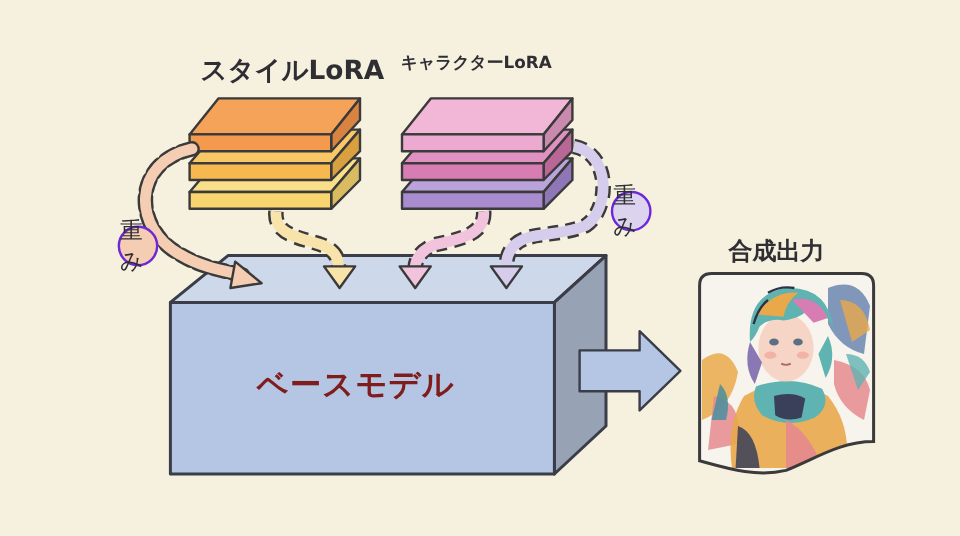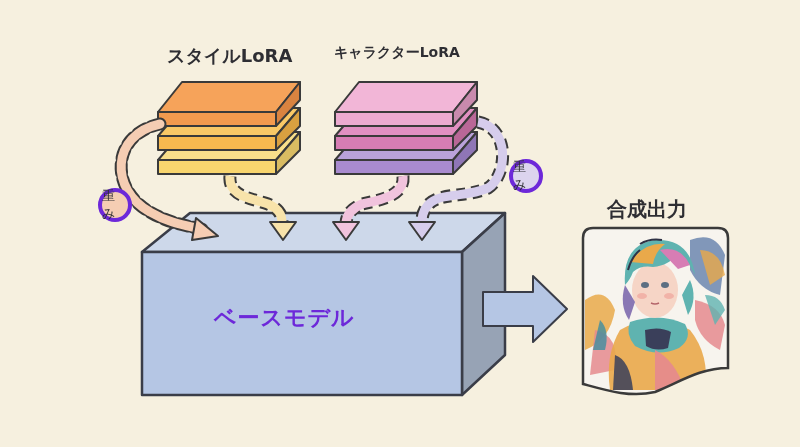--- a/index.html
+++ b/index.html
@@ -1,26 +1,26 @@
 <!DOCTYPE html>
 <html><head>
 <meta charset="utf-8">
 <style>
   html, body { margin:0; padding:0; }
   body { width:800px; height:447px; background:#f6f0df; overflow:hidden; position:relative;
          font-family:"DejaVu Sans", "Liberation Sans", sans-serif; }
   #stage { position:absolute; left:0; top:0; width:800px; height:447px; }
   .label { position:absolute; font-weight:bold; color:#2e2e33; white-space:nowrap; }
-  .lbl-style { left:167px; top:44px; font-size:18px;text-align:center; }
+  .lbl-style { left:167px; top:44px; font-size:22px;text-align:center; }
   .lbl-char { left:334px; top:44px; font-size:14px; }
   .lbl-output { left:607px; top:196px; font-size:20px; }
-  .lbl-base { left:214px; top:303px; font-size:22px; color:#6d28d9; letter-spacing:1px; }
+  .lbl-base { left:214px; top:303px; font-size:26px; color:#7f1d1d; letter-spacing:1px; }
   .weight-badge { position:absolute; width:34px; height:34px; border-radius:50%;
-    border:4px solid #6d28d9; display:flex; align-items:center; justify-content:center;
-    font-size:13px; color:#2e2e33; box-sizing:border-box; }
+    border:2px solid #6d28d9; display:flex; align-items:center; justify-content:center;
+    font-size:19px; color:#2e2e33; box-sizing:border-box; }
   .wb-left { left:98px; top:188px; background:#f5cdb3; }
   .wb-right { left:509px; top:159px; background:#dcd4ee; }
 </style>
 </head>
 <body>
 
 <svg id="stage" width="800" height="447" viewBox="0 0 800 447">
   <defs>
     <clipPath id="cardClip">
       <path d="M583,238 Q583,228 593,228 L718,228 Q728,228 728,238 L728,368 C700,368 680,382 655,392 C630,398 605,390 583,384 Z"></path>

